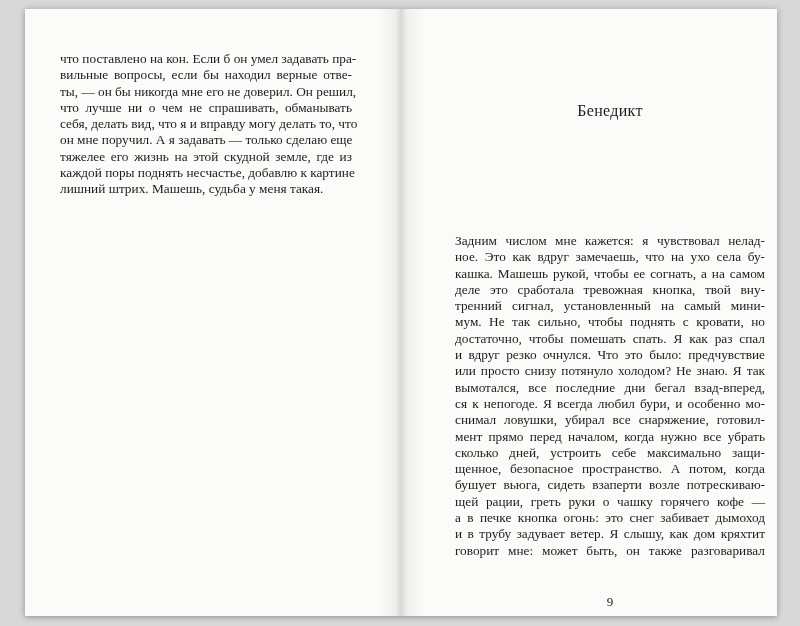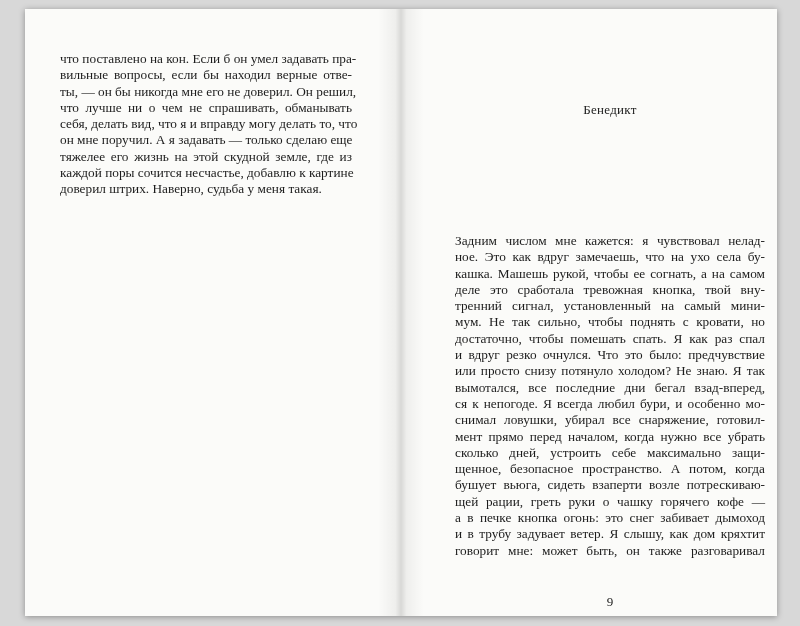--- a/index.html
+++ b/index.html
@@ -66,21 +66,21 @@
   }
   .left-block .line:last-child {
     text-align-last: left;
   }
   .chapter-title {
     position: absolute;
     top: 80px;
     left: 54px;
     width: 310px;
     margin: 0;
-    font-size: 13px;
+    font-size: 16px;
     font-weight: normal;
     letter-spacing: 0.3px;
     text-align: center;
   }
   .page-number {
     position: absolute;
     top: 572px;
     left: 54px;
     width: 310px;
     text-align: center;
@@ -95,22 +95,22 @@
 
     <div class="page page-left">
       <div class="text-block left-block">
           <div class="line">что поставлено на кон. Если б он умел задавать пра-</div>
           <div class="line">вильные вопросы, если бы находил верные отве-</div>
           <div class="line">ты, — он бы никогда мне его не доверил. Он решил,</div>
           <div class="line">что лучше ни о чем не спрашивать, обманывать</div>
           <div class="line">себя, делать вид, что я и вправду могу делать то, что</div>
           <div class="line">он мне поручил. А я задавать — только сделаю еще</div>
           <div class="line">тяжелее его жизнь на этой скудной земле, где из</div>
-          <div class="line">каждой поры сочится несчастье, добавлю к картине</div>
-          <div class="line">доверил штрих. Наверно, судьба у меня такая.</div>
+          <div class="line">каждой поры поднять несчастье, добавлю к картине</div>
+          <div class="line">лишний штрих. Машешь, судьба у меня такая.</div>
         </div>
     </div>
 
     <div class="page page-right">
       <h1 class="chapter-title">Бенедикт</h1>
       <div class="text-block right-block">
           <div class="line">Задним числом мне кажется: я чувствовал нелад-</div>
           <div class="line">ное. Это как вдруг замечаешь, что на ухо села бу-</div>
           <div class="line">кашка. Машешь рукой, чтобы ее согнать, а на самом</div>
           <div class="line">деле это сработала тревожная кнопка, твой вну-</div>

